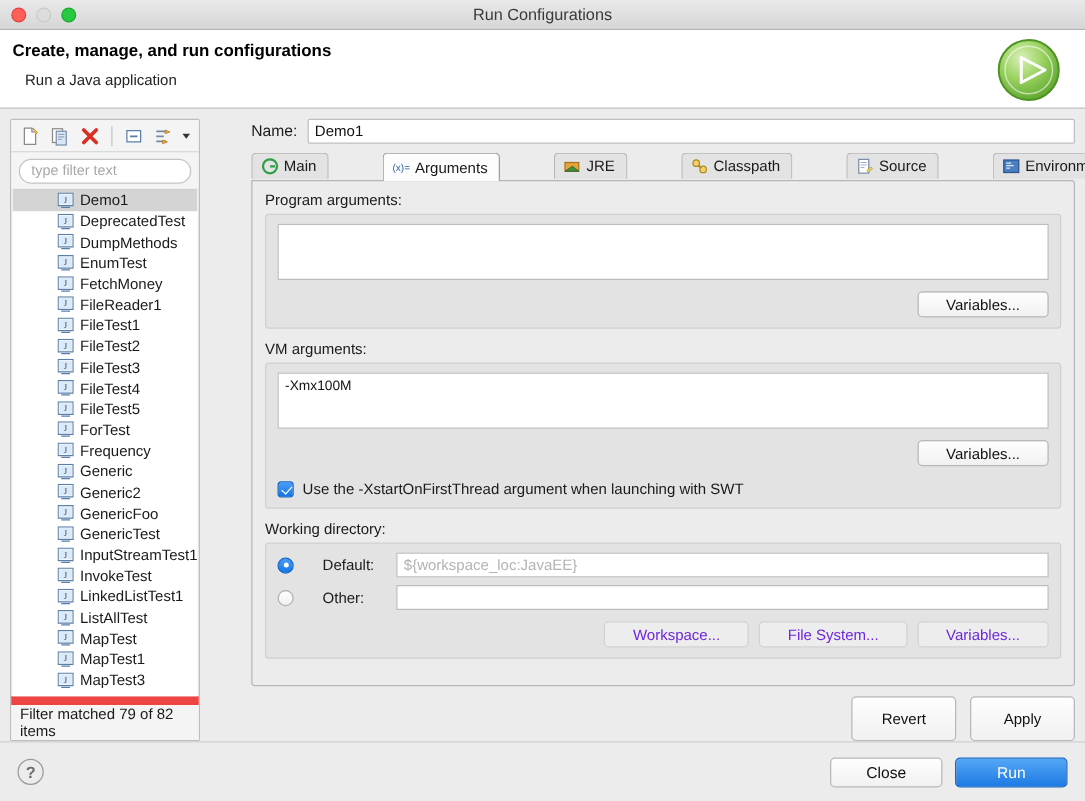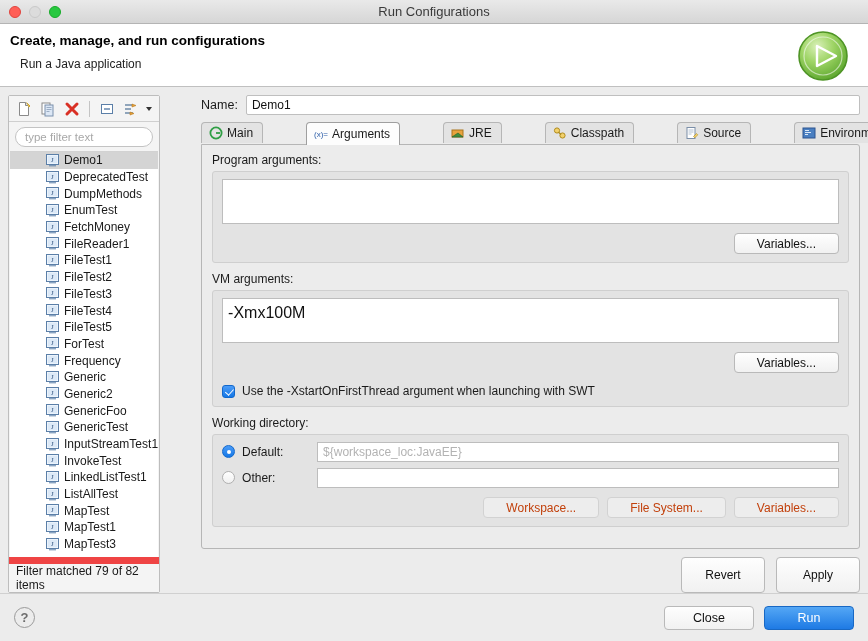--- a/index.html
+++ b/index.html
@@ -194,41 +194,41 @@
     background: #e3e3e3;
     border: 1px solid #cfcfcf;
     border-radius: 3px;
     padding: 7px 9px 8px 9px;
   }
   .ta {
     width: 100%;
     border: 1px solid #bdbdbd;
     background: #fff;
     font-family: "Liberation Sans", sans-serif;
-    font-size: 16px;
+    font-size: 11px;
     padding: 4px 5px;
     resize: none;
     color: #111;
     line-height: 1.25;
   }
   .ta.prog { height: 45px; }
   .ta.vm { height: 45px; }
   .btnrow { display: flex; justify-content: flex-end; margin-top: 6px; }
   .btn {
     height: 21px; min-width: 80px;
     padding: 0 22px;
     font-size: 12px;
     font-family: "Liberation Sans", sans-serif;
     background: linear-gradient(to bottom, #fefefe, #f1f1f1);
     border: 1px solid #b9b9b9;
     border-radius: 4px;
     color: #111;
     cursor: default;
   }
-  .btn.disabled { color: #c2410c; background: #ededed; border-color: #d2d2d2; }
+  .btn.disabled { color: #6d28d9; background: #ededed; border-color: #d2d2d2; }
   .btn.primary {
     background: linear-gradient(to bottom, #54a7f5, #1e7ae4);
     border: 1px solid #1868c4;
     color: #fff;
   }
 
   .checkrow { display: flex; align-items: center; gap: 7px; margin-top: 11px; }
   .cbox {
     width: 13px; height: 13px; flex: 0 0 13px;
     border-radius: 3px;
@@ -239,21 +239,21 @@
   .cbox::after {
     content: ""; position: absolute;
     left: 4px; top: 1px;
     width: 3.5px; height: 7px;
     border: solid #fff; border-width: 0 1.8px 1.8px 0;
     transform: rotate(42deg);
   }
   .checklabel { font-size: 12px; }
 
   .wdgrid { display: grid; grid-template-columns: 95px 1fr; row-gap: 6px; align-items: center; }
-  .radiowrap { display: flex; align-items: flex-start; gap: 7px; }
+  .radiowrap { display: flex; align-items: center; gap: 23px; }
   .radio {
     width: 13px; height: 13px; flex: 0 0 13px;
     border-radius: 50%;
     border: 1px solid #b0b0b0;
     background: linear-gradient(to bottom, #fff, #f0f0f0);
     position: relative;
   }
   .radio.on {
     background: linear-gradient(to bottom, #4b9cf8, #1477e6);
     border-color: #1268cc;

